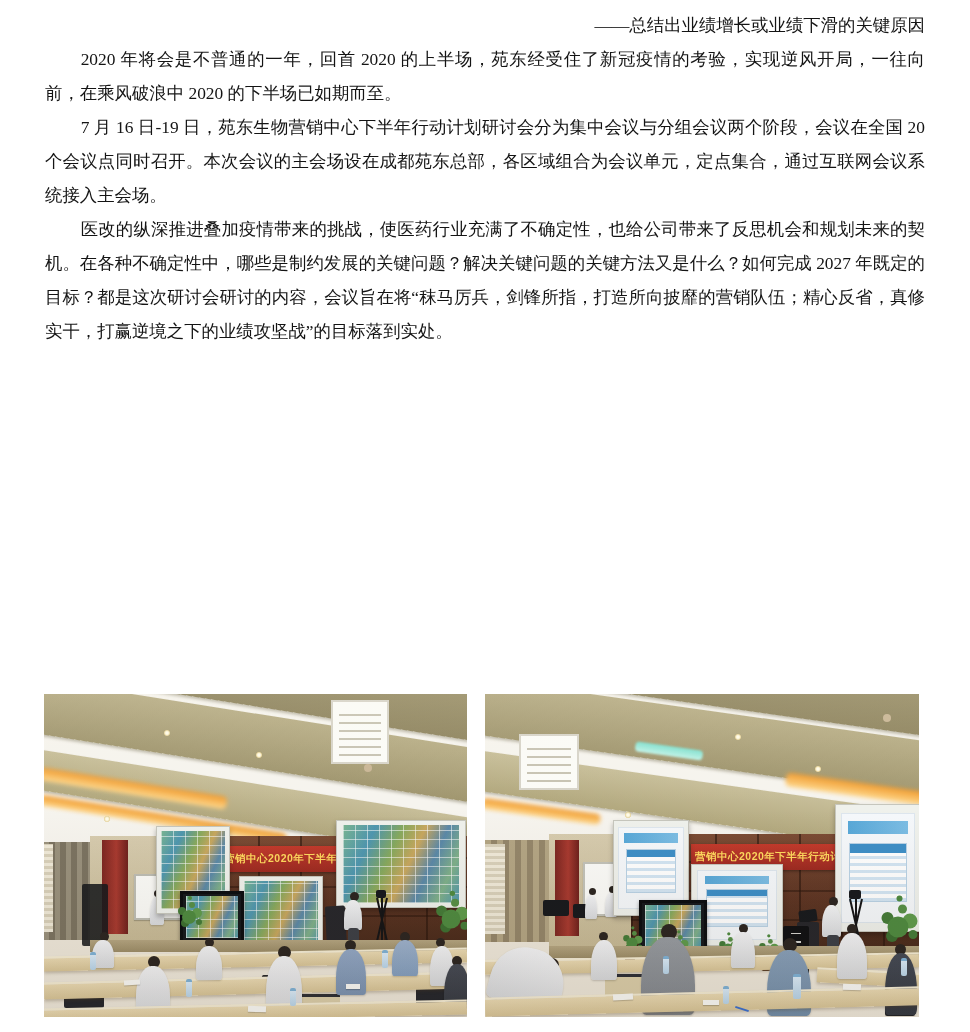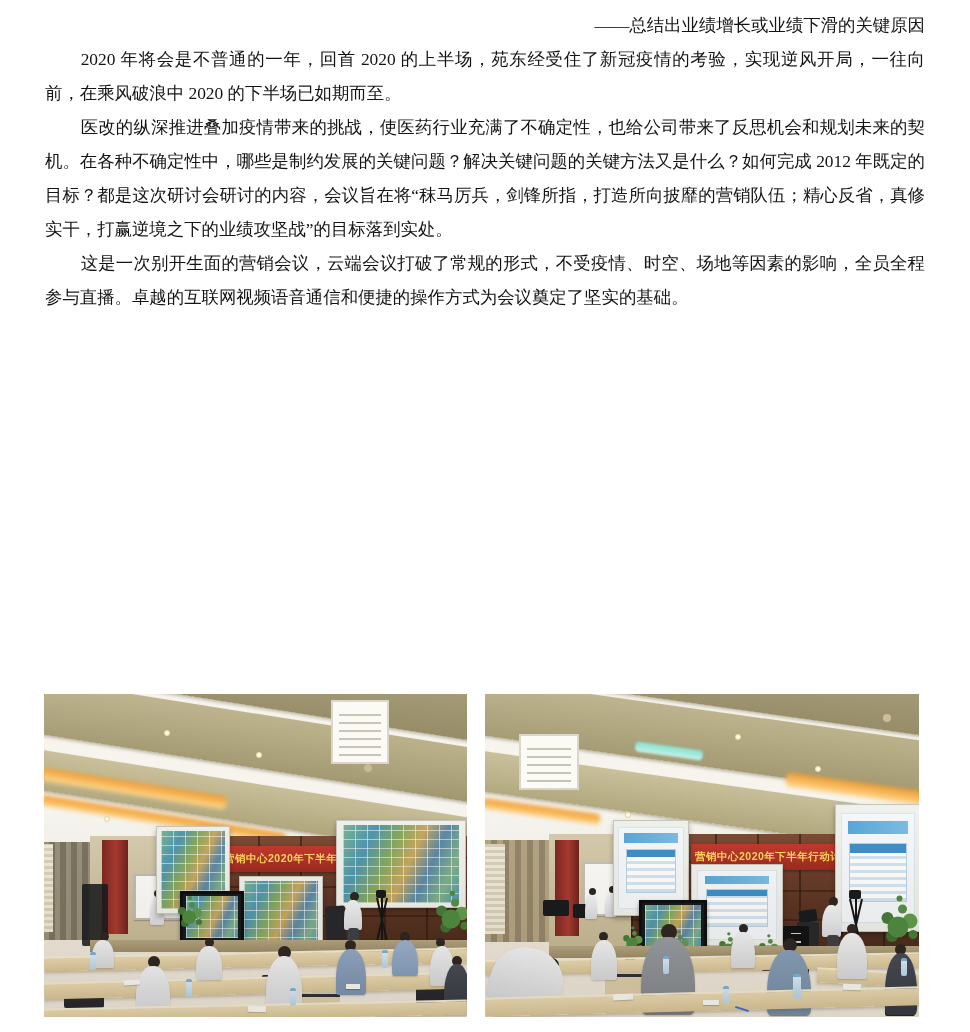--- a/index.html
+++ b/index.html
@@ -87,22 +87,22 @@
       background:repeating-linear-gradient(0deg,#e8e8e4 0 2px, transparent 2px 9px); opacity:.9; }
 </style>
 </head>
 <body>
 
 <div class="doc">
   <div class="content">
     <div class="headline">——总结出业绩增长或业绩下滑的关键原因</div>
     <div class="body-text">
       <p>2020 年将会是不普通的一年，回首 2020 的上半场，苑东经受住了新冠疫情的考验，实现逆风开局，一往向前，在乘风破浪中 2020 的下半场已如期而至。</p>
-      <p>医改的纵深推进叠加疫情带来的挑战，使医药行业充满了不确定性，也给公司带来了反思机会和规划未来的契机。在各种不确定性中，哪些是制约发展的关键问题？解决关键问题的关键方法又是什么？如何完成 2012 年既定的目标？都是这次研讨会研讨的内容，会议旨在将“秣马厉兵，剑锋所指，打造所向披靡的营销队伍；精心反省，真修实干，打赢逆境之下的业绩攻坚战”的目标落到实处。</p>
-      <p>这是一次别开生面的营销会议，云端会议打破了常规的形式，不受疫情、时空、场地等因素的影响，全员全程参与直播。卓越的互联网视频语音通信和便捷的操作方式为会议奠定了坚实的基础。</p>
+      <p>7 月 16 日-19 日，苑东生物营销中心下半年行动计划研讨会分为集中会议与分组会议两个阶段，会议在全国 20 个会议点同时召开。本次会议的主会场设在成都苑东总部，各区域组合为会议单元，定点集合，通过互联网会议系统接入主会场。</p>
+      <p>医改的纵深推进叠加疫情带来的挑战，使医药行业充满了不确定性，也给公司带来了反思机会和规划未来的契机。在各种不确定性中，哪些是制约发展的关键问题？解决关键问题的关键方法又是什么？如何完成 2027 年既定的目标？都是这次研讨会研讨的内容，会议旨在将“秣马厉兵，剑锋所指，打造所向披靡的营销队伍；精心反省，真修实干，打赢逆境之下的业绩攻坚战”的目标落到实处。</p>
     </div>
   </div>
 
   <div class="photos-row">
 
     <div class="photo-scene" style="width:423px;">
       <div class="ps ceiling" style="height:165px;">
         <div class="ps c-strip dk" style="left:-30px;top:-78px;width:560px;height:96px;transform:rotate(9deg);"></div>
         <div class="ps c-strip" style="left:-30px;top:26px;width:560px;height:54px;transform:rotate(9deg);"></div>
         <div class="ps c-strip lt" style="left:-30px;top:96px;width:560px;height:40px;transform:rotate(9deg);"></div>

